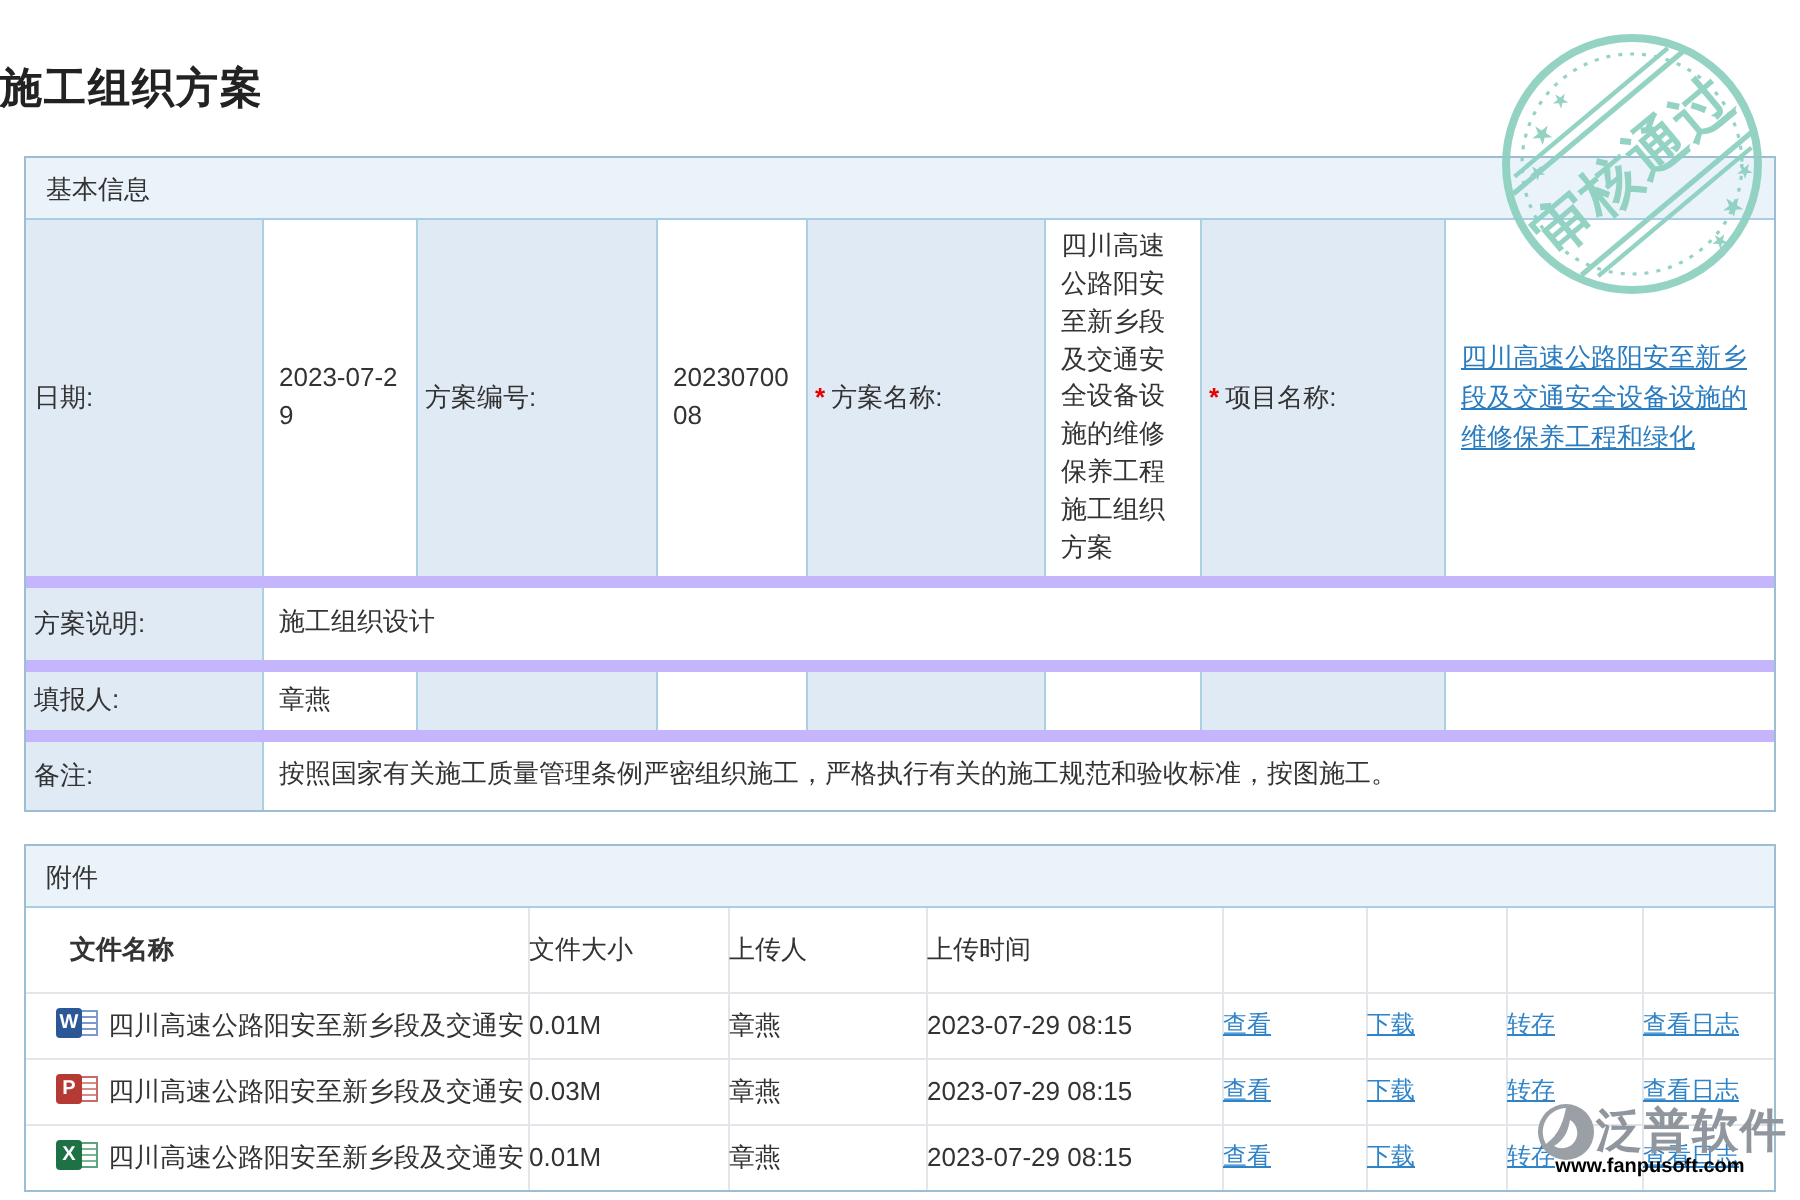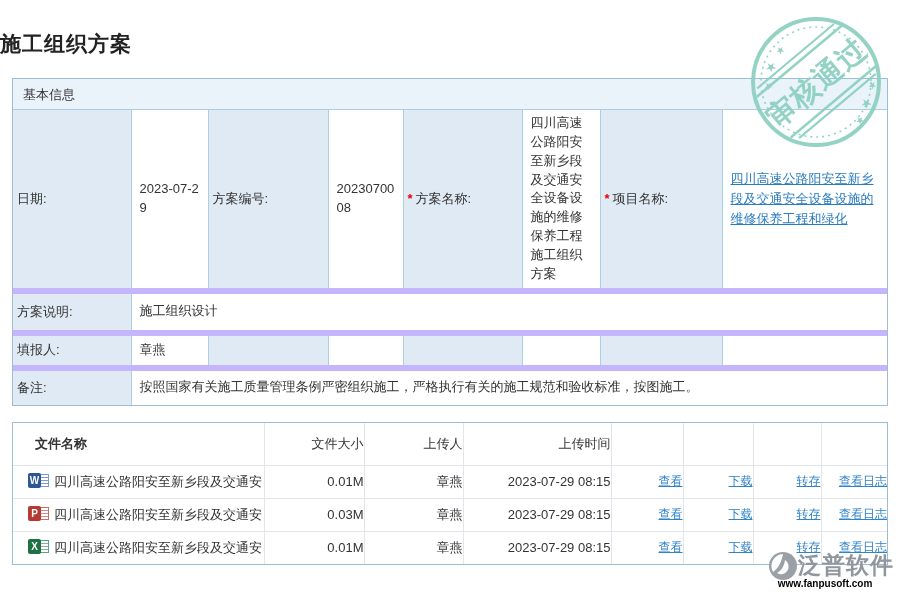--- a/index.html
+++ b/index.html
@@ -23,21 +23,21 @@
   td.val { background:#fff; text-align:left; padding:4px 8px; word-break:break-all; line-height:1.45; }
   .req { color:#e60000; margin-right:3px; font-weight:bold; }
   a.doclink { color:#2a7cc0; text-decoration:underline; cursor:pointer; line-height:1.5; }
 
   
   .attach td { border-right:1px solid #e2e6ea; border-bottom:1px solid #e2e6ea; vertical-align:middle; background:#fff; }
   .attach tr td:last-child { border-right:none; }
   .attach tr.filerow:last-child td { border-bottom:none; }
   .attach .hrow td { height:42px; color:#333; }
   .attach .filerow td { height:33px; }
-  .c { text-align:right;margin-left:35px; }
+  .c { text-align:left;margin-left:35px; }
   .namehead { padding-left:22px; text-align:left;font-weight:bold; }
   .namecell { padding-left:15px; text-align:left; white-space:nowrap; overflow:hidden; }
   a.act { color:#2e83c9; text-decoration:underline; cursor:pointer; font-size:12px; }
 
   
   .ficon { display:inline-block; position:relative; width:21px; height:16px; vertical-align:-3px; margin-right:5px; }
   .ficon .pg { position:absolute; right:0; top:1px; width:9px; height:13px; background:#fff; border:1px solid #999; }
   .ficon .tile { position:absolute; left:0; top:0; width:13px; height:15px; border-radius:2px;
                  color:#fff; font-size:10px; font-weight:bold; text-align:center; line-height:15px; }
   .ficon.word .tile { background:#2b5797; }
@@ -103,20 +103,21 @@
       </tr>
       <tr style="height:37px">
         <td class="lbl">备注:</td>
         <td class="val" colspan="7">按照国家有关施工质量管理条例严密组织施工，严格执行有关的施工规范和验收标准，按图施工。</td>
       </tr>
     </tbody>
       </table>
   </div>
 
   <div class="panel" style="top:422px;">
+    <div class="panel-header">附件</div>
     <table class="attach">
       <colgroup>
         <col style="width:251px">
           <col style="width:100px">
           <col style="width:99px">
           <col style="width:148px">
         <col style="width:72px">
           <col style="width:70px">
           <col style="width:68px">
           <col style="width:66px">

